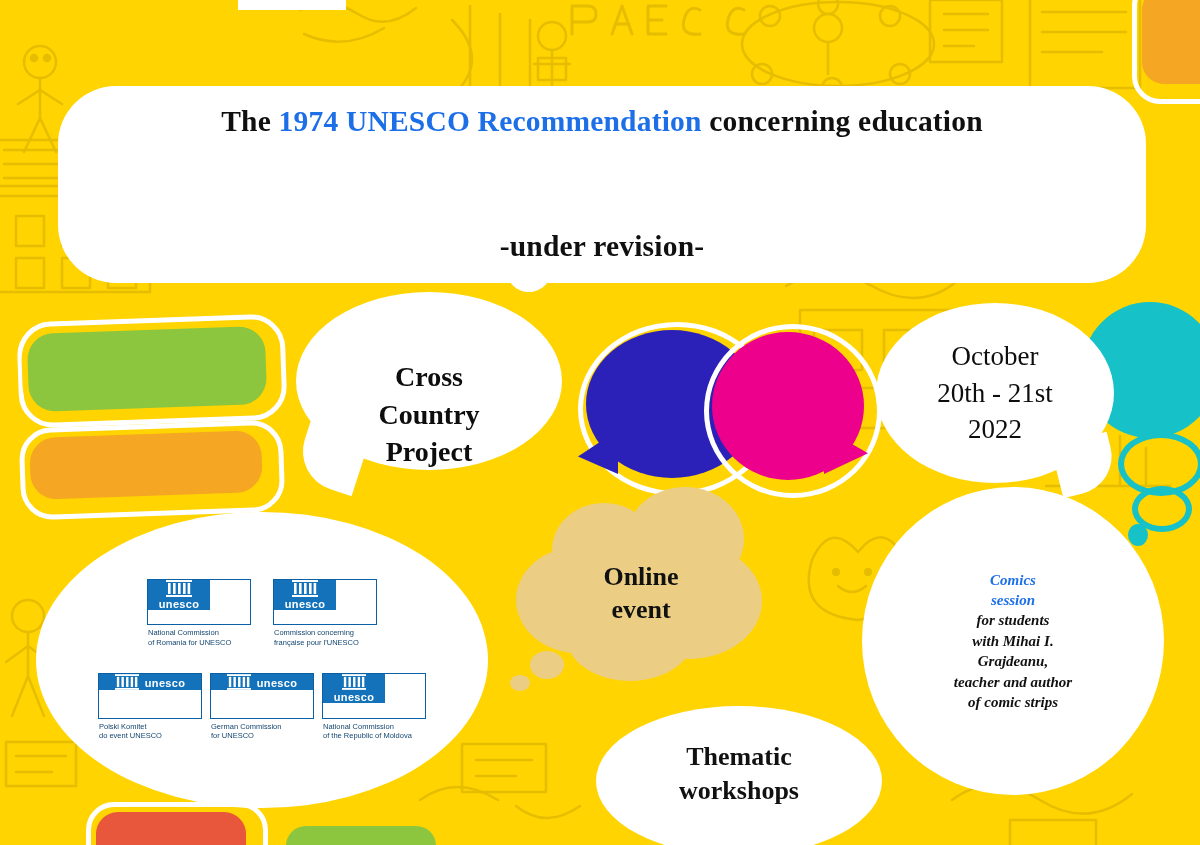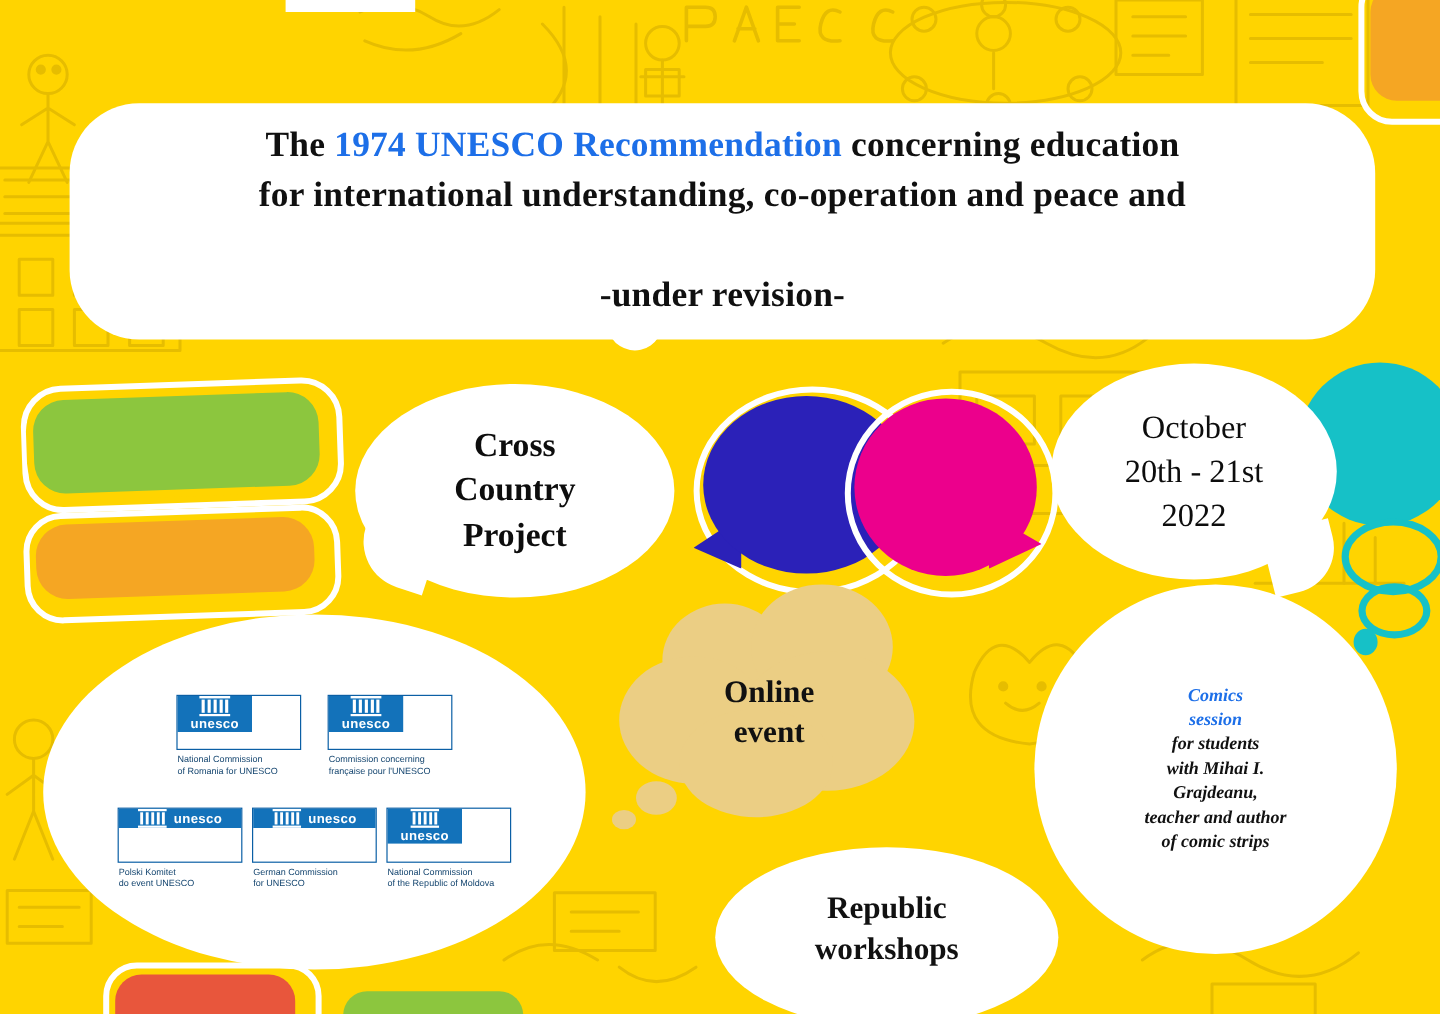--- a/index.html
+++ b/index.html
@@ -86,26 +86,26 @@
     width: 46px;
     height: 46px;
     background: #fff;
     border-radius: 0 0 24px 24px;
     transform: rotate(10deg);
   }
 
   
   #cross-country-bubble {
     left: 296px;
-    top: 320px;
+    top: 292px;
     width: 266px;
     height: 178px;
     border-radius: 50% / 50%;
     display: flex;
-    align-items: center;
+    align-items: flex-end;
     justify-content: center;
     text-align: center;
   }
   #cross-country-text {
     font-size: 28px;
     font-weight: bold;
     line-height: 1.33;
     color: #0d0d0d;
   }
   #cross-country-tail {
@@ -583,21 +583,21 @@
   <div id="bottom-red-outline"></div>
   <div id="bottom-red"></div>
   <div id="bottom-green"></div>
 
   <div id="headline-tail-a"></div>
   <div id="headline-tail-b"></div>
   <div id="headline-tail-c"></div>
   <div id="headline-bubble" class="bubble">
     <div id="headline-text">
       <span>The </span><span class="hl">1974 UNESCO Recommendation</span><span> concerning education</span><br>
-      <span>for international understanding, co-operation and peace and</span><br>
+      <br>
       <br>
       <span>-under revision-</span>
     </div>
   </div>
 
   <div id="cross-country-tail"></div>
   <div id="cross-country-bubble" class="bubble">
     <div id="cross-country-text">
       <span>Cross</span><br>
       <span>Country</span><br>
@@ -758,18 +758,18 @@
       <span>for students</span><br>
       <span>with Mihai I.</span><br>
       <span>Grajdeanu,</span><br>
       <span>teacher and author</span><br>
       <span>of comic strips</span>
     </div>
   </div>
 
   <div id="workshops-bubble" class="bubble">
     <div id="workshops-text">
-      <span>Republic</span><br>
+      <span>Thematic</span><br>
       <span>workshops</span>
     </div>
   </div>
 
 </div>
 
 </body></html>

